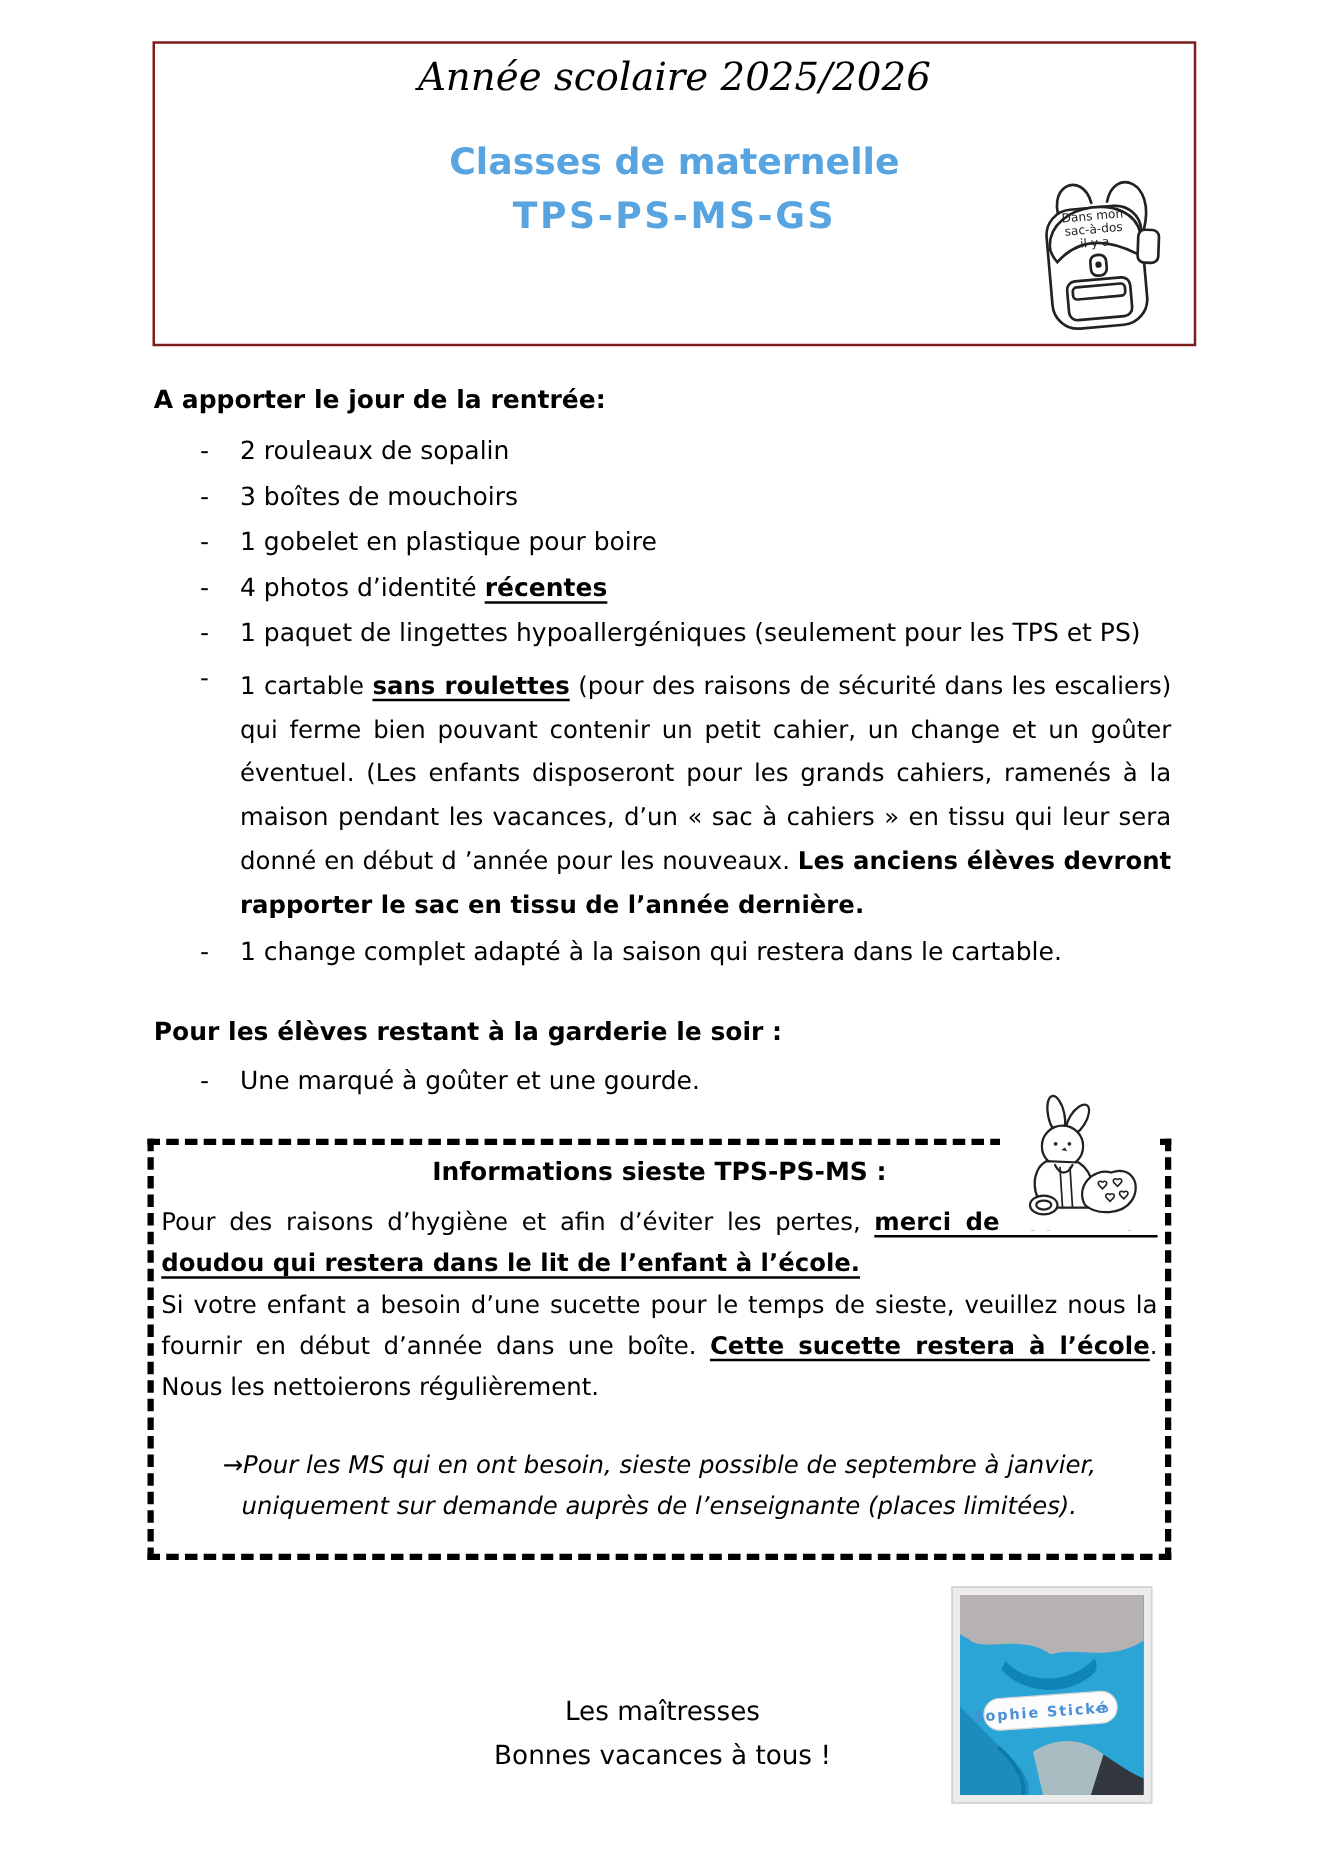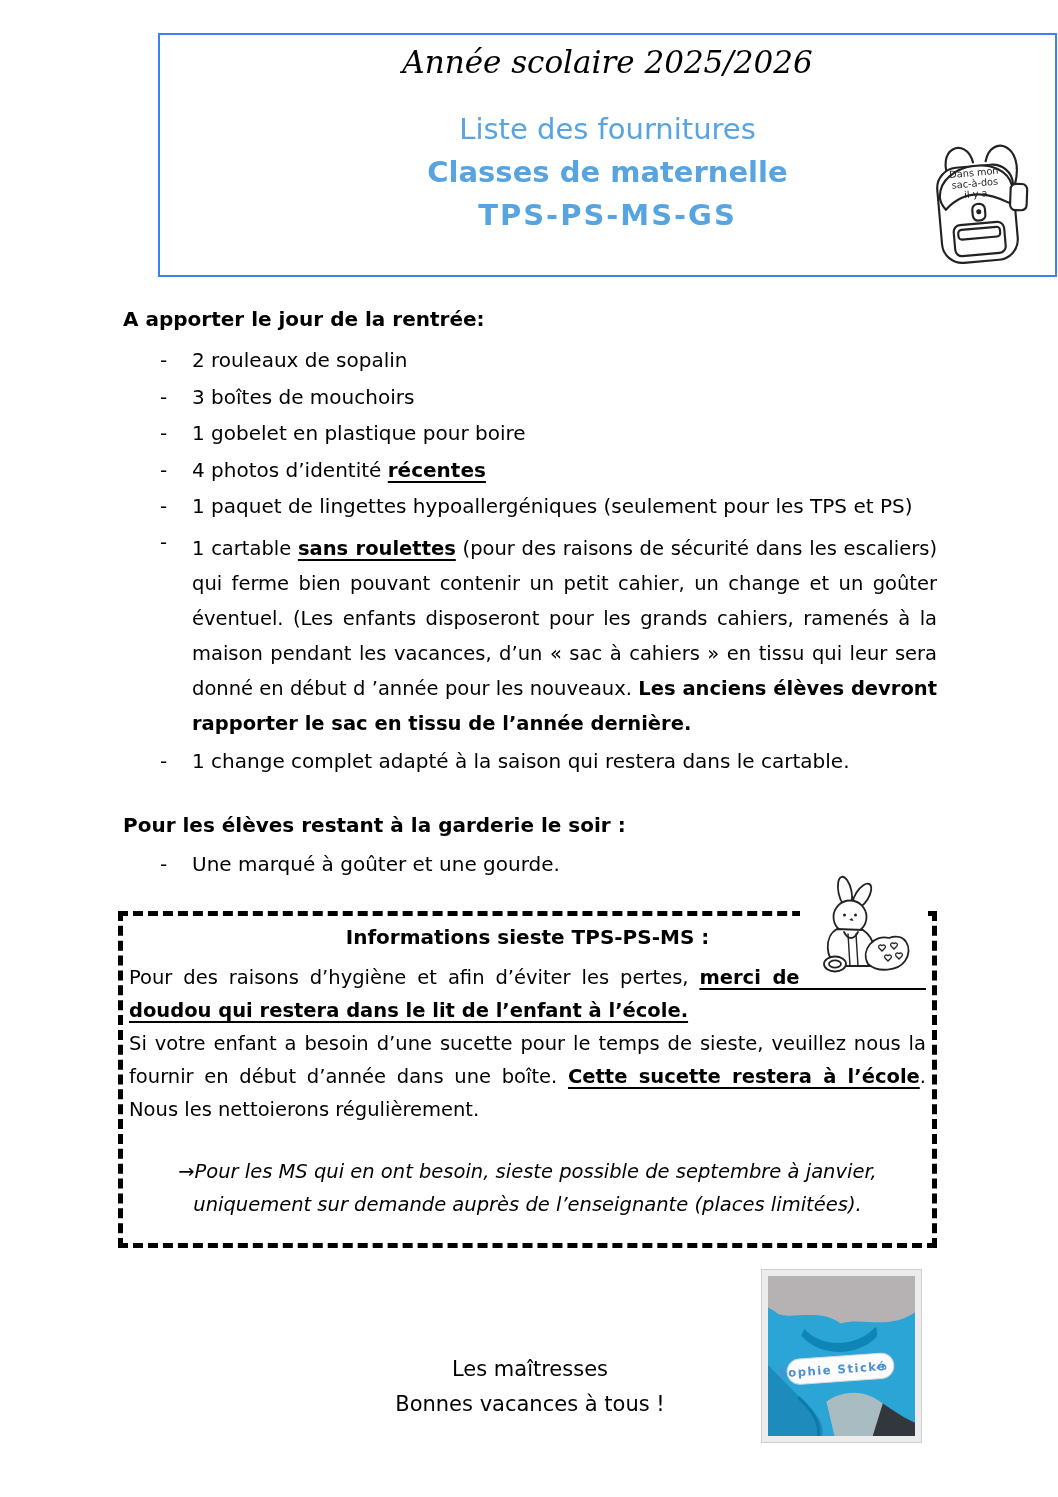--- a/index.html
+++ b/index.html
@@ -2,22 +2,22 @@
 <html style="--blue: #57a4e0;"><head>
 <meta charset="utf-8">
 <style>
   html,body { margin:0; padding:0; background:#ffffff; }
   .page {
     position:relative; width:1058px; height:1497px; background:#ffffff;
     font-family:"DejaVu Sans", sans-serif; color:#000; overflow:hidden;
   }
   
   .header-box {
-    position:absolute; left:122px; top:33px; width:899px; height:244px;
-    border:2px solid #3b82f6; box-sizing:border-box;margin-left:36px;
+    position:absolute; left:122px; top:33px; width:835px; height:244px;
+    border:2px solid #7f1d1d; box-sizing:border-box;
   }
   .school-year {
     margin-top:9px; text-align:center;
     font-family:"DejaVu Serif", serif; font-style:italic; font-size:31px;
   }
   .header-titles { margin-top:28px; text-align:center; line-height:43px; }
   .title-light { font-size:29px; color:var(--blue); }
   .title-bold  { font-size:29px; color:var(--blue); font-weight:bold; }
   .title-levels{ font-size:29px; color:var(--blue); font-weight:bold; letter-spacing:2px; }
   .backpack { position:absolute; top:96px; right:20px; }
@@ -62,21 +62,20 @@
   :root { --blue:#57a4e0; }
 </style>
 </head>
 <body>
 
 <div class="page">
 
   <div class="header-box">
     <div class="school-year">Année scolaire 2025/2026</div>
     <div class="header-titles">
-      <div class="title-light">Liste des fournitures</div>
       <div class="title-bold">Classes de maternelle</div>
       <div class="title-levels">TPS-PS-MS-GS</div>
     </div>
     <svg class="backpack" width="112" height="140" viewBox="0 0 115 140">
       <g transform="rotate(-5 57 72)" fill="#fff" stroke="#222" stroke-width="2.2" stroke-linecap="round">
         <path d="M30 48 C 16 12, 50 2, 55 30" fill="none"></path>
         <path d="M68 30 C 76 2, 110 16, 96 56" fill="none"></path>
         <rect x="16" y="34" width="78" height="98" rx="21"></rect>
         <path d="M18 62 C 21 27, 88 23, 93 58 C 94 66, 92 72, 89 75 C 62 58, 40 60, 23 76 C 20 72, 17.5 67, 18 62 Z"></path>
         <rect x="50" y="73" width="13" height="17" rx="5.5"></rect>

